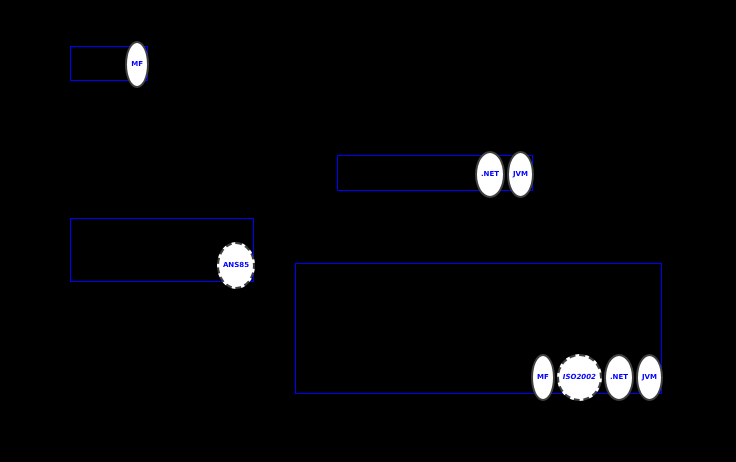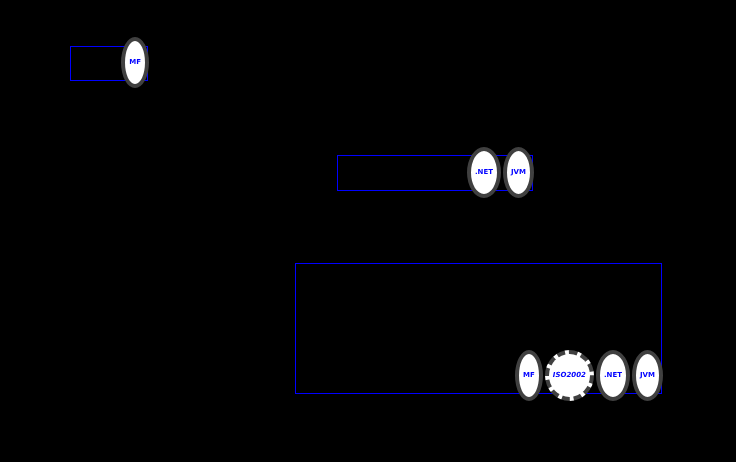--- a/index.html
+++ b/index.html
@@ -37,21 +37,21 @@
     gap: 2px;
     align-items: center;
     white-space: nowrap;
   }
   .badge {
     display: inline-flex;
     align-items: center;
     justify-content: center;
     background: #ffffff;
     color: #0000ff;
-    border: 4px solid #404040;
+    border: 2px solid #404040;
     border-radius: 50%;
     font-size: 7px;
     font-weight: bold;
     line-height: 1;
     padding: 18px 4px;
     letter-spacing: 0;
   }
 </style>
 </head>
 <body>
@@ -64,20 +64,25 @@
     </div>
   </div>
 
   <div class="box box2">
     <div class="badge-row">
       <span class="badge" style="border-style: solid;">.NET</span>
       <span class="badge" style="border-style: solid;">JVM</span>
     </div>
   </div>
 
+  <div class="box box3">
+    <div class="badge-row">
+      <span class="badge" style="border-style: dashed;">ANS85</span>
+    </div>
+  </div>
 
   <div class="box box4">
     <div class="badge-row">
       <span class="badge" style="border-style: solid;">MF</span>
       <span class="badge" style="border-style: dashed; font-style: italic;">ISO2002</span>
       <span class="badge" style="border-style: solid;">.NET</span>
       <span class="badge" style="border-style: solid;">JVM</span>
     </div>
   </div>
 

